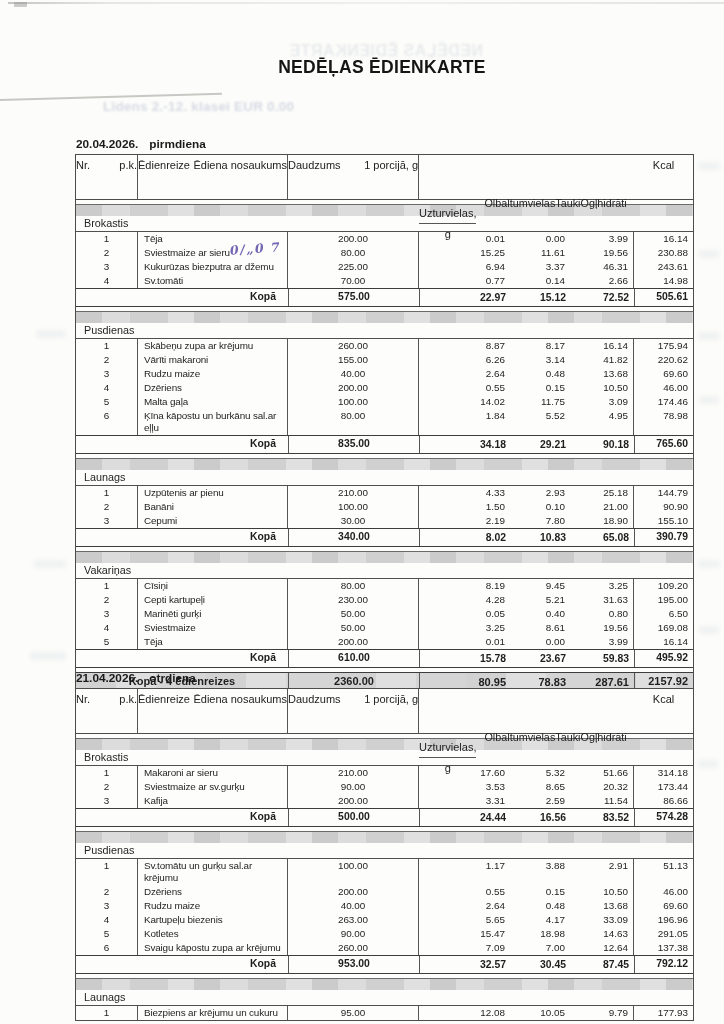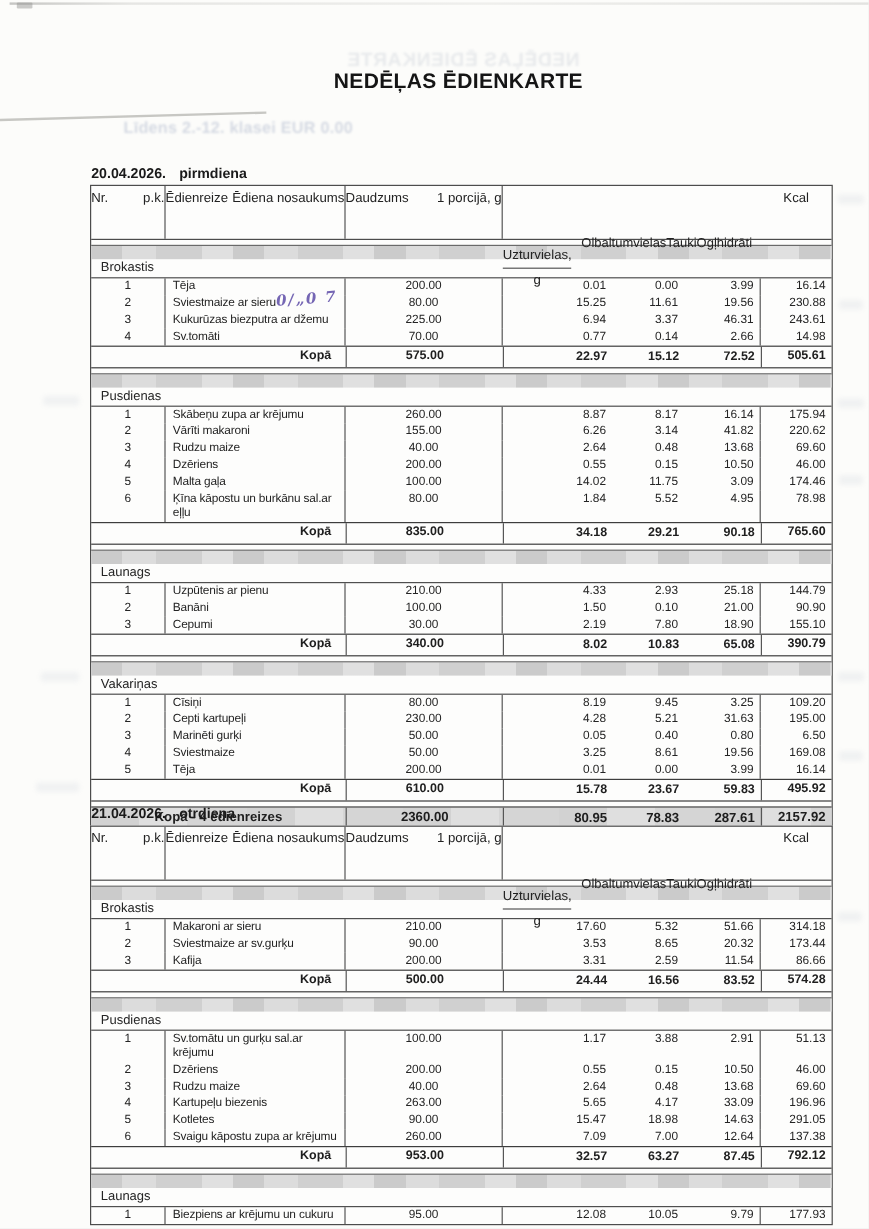--- a/index.html
+++ b/index.html
@@ -519,21 +519,21 @@
               <span class="sub sub1">7.00</span>
               <span class="sub sub2">12.64</span>
             </div>
             <div class="td td-kcal">137.38</div>
           </div>
           <div class="tr-total">
             <div class="td td-label">Kopā</div>
             <div class="td td-qty">953.00</div>
             <div class="td td-nutr">
               <span class="sub sub0">32.57</span>
-              <span class="sub sub1">63.27</span>
+              <span class="sub sub1">30.45</span>
               <span class="sub sub2">87.45</span>
             </div>
             <div class="td td-kcal">792.12</div>
           </div>
           <div class="section-gap"></div>
           <div class="section-band"></div>
           <div class="section-label">Launags</div>
           <div class="tr">
             <div class="td td-nr">1</div>
             <div class="td td-name"><span>Biezpiens ar krējumu un cukuru</span></div>

